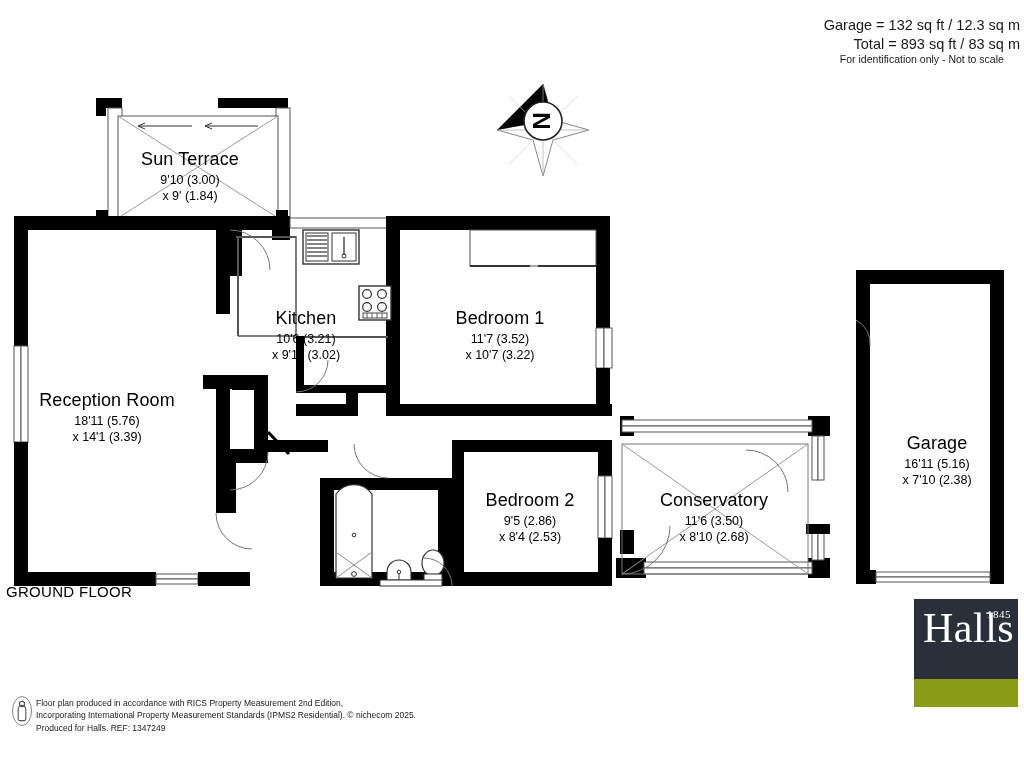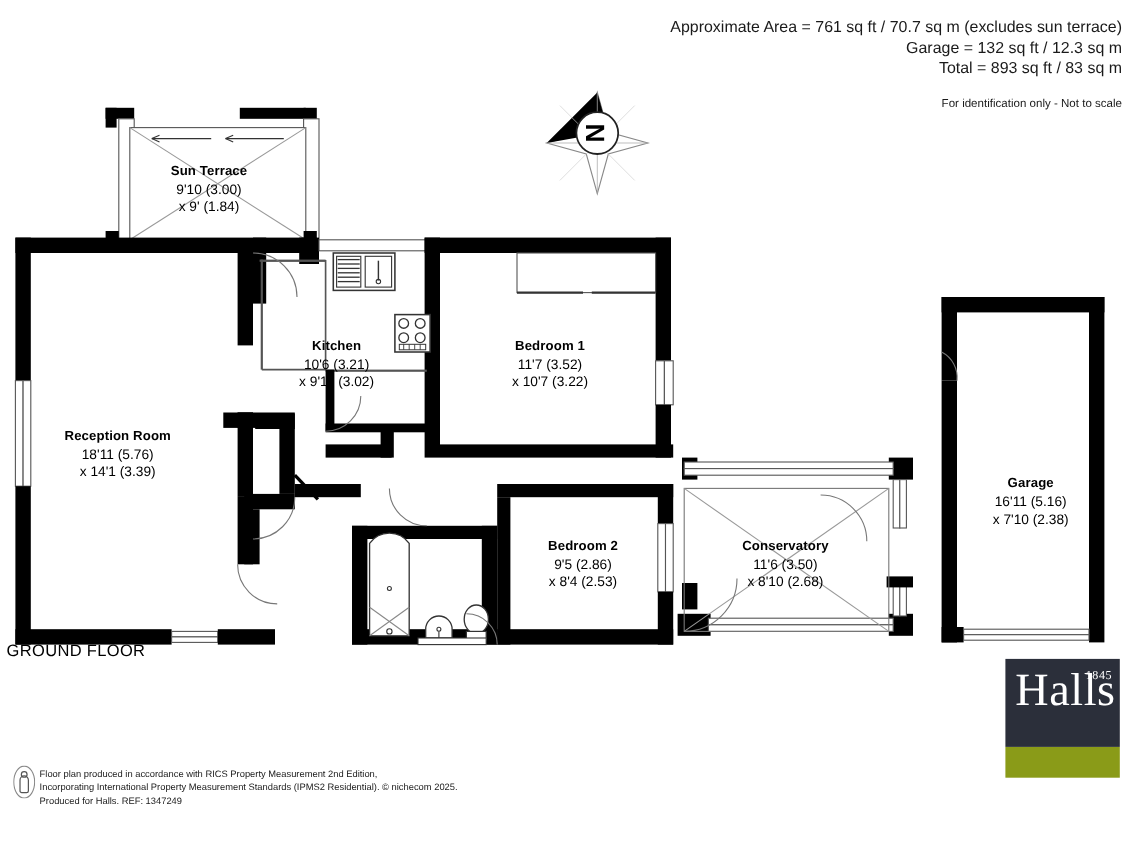--- a/index.html
+++ b/index.html
@@ -25,44 +25,45 @@
     line-height: 1.28;
   }
   #header-block .hdr-line {
     font-size: 14.5px;
     color: #1a1a1a;
     white-space: nowrap;
   }
   #header-block .hdr-note {
     font-size: 10.5px;
     color: #1a1a1a;
-    margin-top: 16px;
+    margin-top: 0;
     white-space: nowrap;
+    text-align: center;
   }
 
   
   #plan-canvas {
     position: absolute;
     left: 0;
     top: 0;
     width: 1024px;
     height: 768px;
   }
 
   
   .room-label {
     position: absolute;
     text-align: center;
     line-height: 1.32;
     white-space: nowrap;
     pointer-events: none;
   }
   .room-label .rl-name {
-    font-size: 12px;
-    font-weight: bold;
+    font-size: 18px;
+    font-weight: normal;
     letter-spacing: .1px;
   }
   .room-label .rl-dim {
     font-size: 12.5px;
   }
 
   #ground-floor-label {
     position: absolute;
     left: 6px;
     top: 583px;
@@ -127,21 +128,20 @@
     left: 12px;
     top: 696px;
     width: 20px;
     height: 30px;
   }
 </style>
 </head>
 <body>
 
 <div id="header-block">
-  <div class="hdr-line">Approximate Area = 761 sq ft / 70.7 sq m (excludes sun terrace)</div>
   <div class="hdr-line">Garage = 132 sq ft / 12.3 sq m</div>
   <div class="hdr-line">Total = 893 sq ft / 83 sq m</div>
   <div class="hdr-note">For identification only - Not to scale</div>
 </div>
 
 <svg id="plan-canvas" viewBox="0 0 1024 768">
 
   <g>
 
     <rect x="96" y="98" width="26" height="10" fill="#000"></rect>

